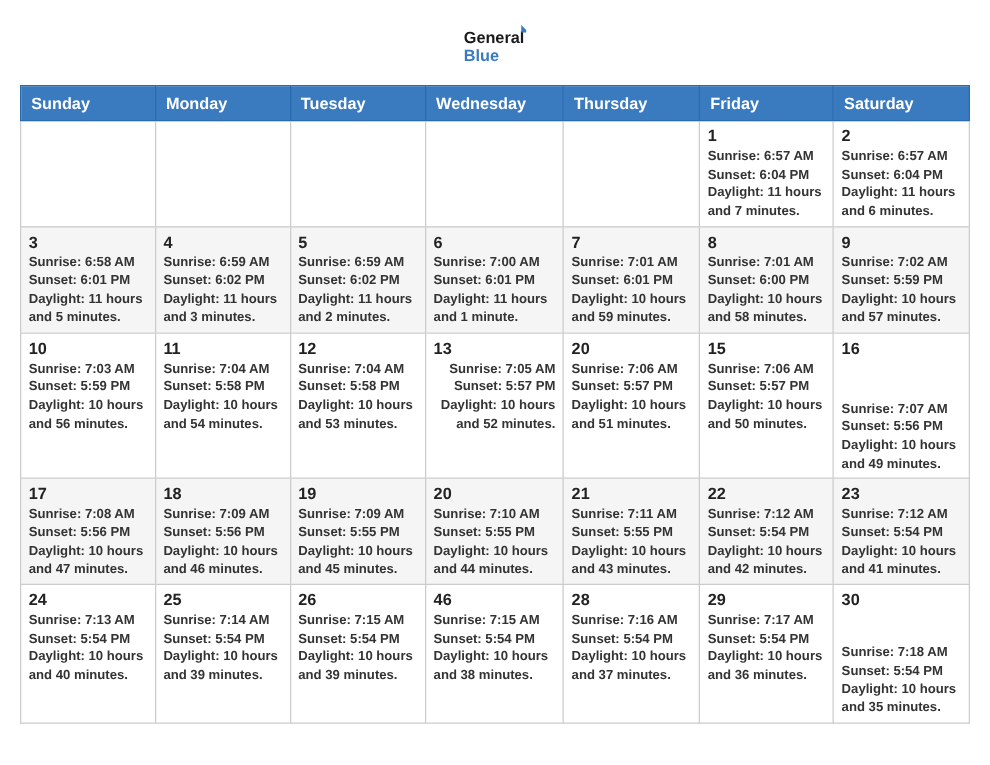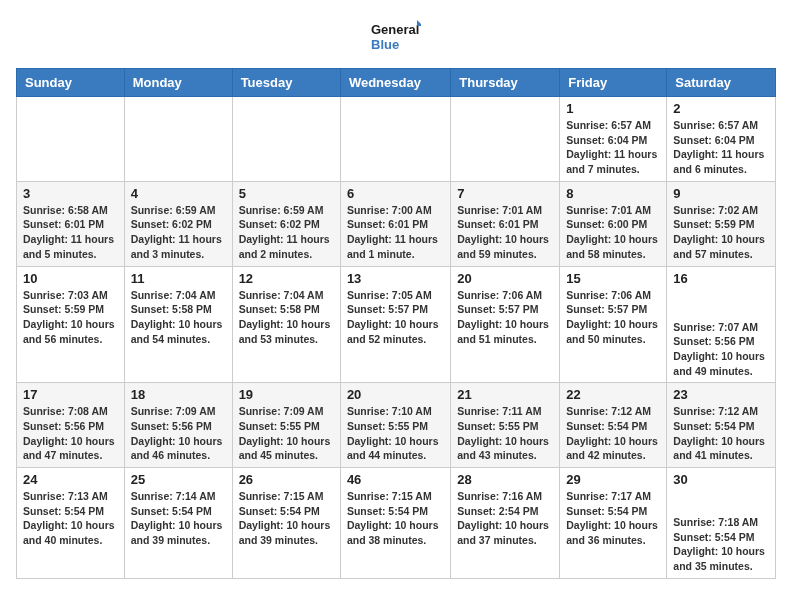--- a/index.html
+++ b/index.html
@@ -191,21 +191,21 @@
         </td>
         <td>
           <span class="day-num">12</span>
           <div class="day-info" style="white-space: pre-line;">Sunrise: 7:04 AM
 Sunset: 5:58 PM
 Daylight: 10 hours
 and 53 minutes.</div>
         </td>
         <td>
           <span class="day-num">13</span>
-          <div class="day-info" style="white-space: pre-line;">Sunrise: 7:05 AM
+          <div class="day-info" style="white-space: pre-line; text-align: right;">Sunrise: 7:05 AM
 Sunset: 5:57 PM
 Daylight: 10 hours
 and 52 minutes.</div>
         </td>
         <td>
           <span class="day-num">20</span>
           <div class="day-info" style="white-space: pre-line;">Sunrise: 7:06 AM
 Sunset: 5:57 PM
 Daylight: 10 hours
 and 51 minutes.</div>
@@ -301,21 +301,21 @@
         <td>
           <span class="day-num">46</span>
           <div class="day-info" style="white-space: pre-line;">Sunrise: 7:15 AM
 Sunset: 5:54 PM
 Daylight: 10 hours
 and 38 minutes.</div>
         </td>
         <td>
           <span class="day-num">28</span>
           <div class="day-info" style="white-space: pre-line;">Sunrise: 7:16 AM
-Sunset: 2:54 PM
+Sunset: 5:54 PM
 Daylight: 10 hours
 and 37 minutes.</div>
         </td>
         <td>
           <span class="day-num">29</span>
           <div class="day-info" style="white-space: pre-line;">Sunrise: 7:17 AM
 Sunset: 5:54 PM
 Daylight: 10 hours
 and 36 minutes.</div>
         </td>

